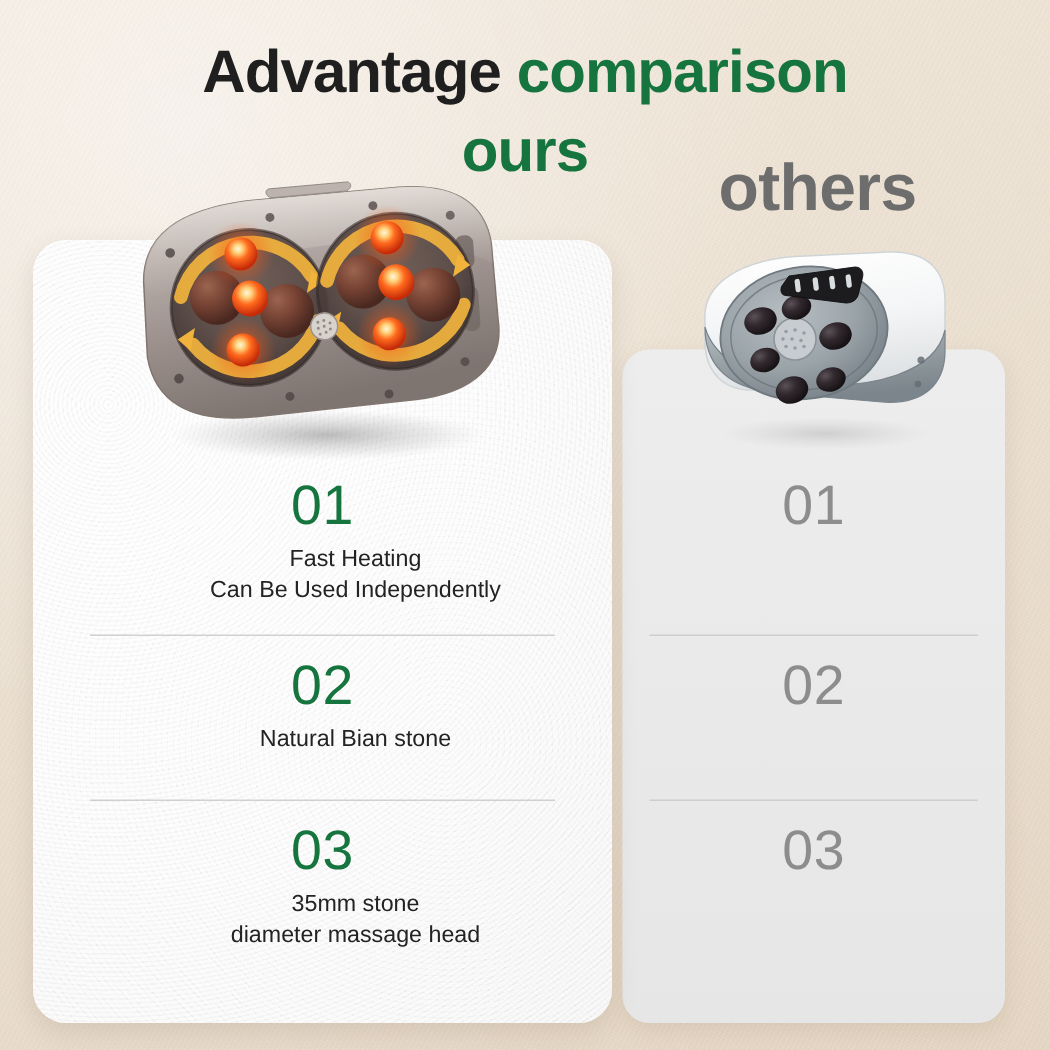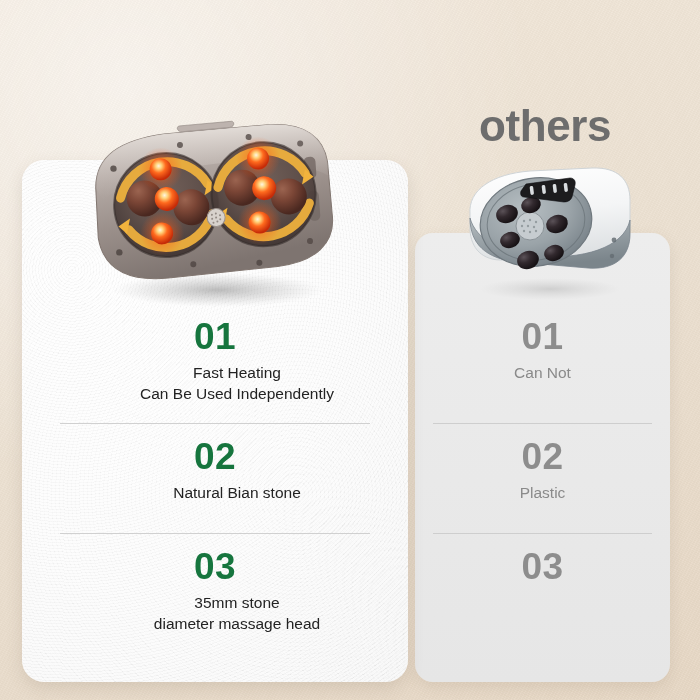--- a/index.html
+++ b/index.html
@@ -113,21 +113,21 @@
   .rows-ours  { top: 318px; left: 22px;  width: 386px; }
   .rows-other { top: 318px; left: 415px; width: 255px; }
 
   .row {
     position: relative;
     text-align: center;
     box-sizing: border-box;
   }
   .row .num {
     font-size: 37px;
-    font-weight: 700;
+    font-weight: 400;
     line-height: 1.05;
     letter-spacing: 0.5px;
   }
   .row .desc {
     font-size: 15.5px;
     line-height: 1.35;
     margin-top: 6px;
   }
   .rows-ours .row .num  { color: #16753e; }
   .rows-ours .row .desc { color: #232323; padding-left: 44px; }
@@ -181,20 +181,24 @@
     width: 190px;
     height: 150px;
     z-index: 7;
   }
 </style>
 </head>
 <body>
 
 <div id="stage">
 
+  <div class="headline">
+    <span class="w-dark">Advantage </span><span class="w-green">comparison</span><br>
+    <span class="w-green">ours</span>
+  </div>
 
   <div class="others-label">others</div>
 
   <div class="panel panel-ours">
     <div class="tex"></div>
   </div>
   <div class="panel panel-others"></div>
 
   <div class="prod-ours">
     <svg viewBox="0 0 300 195" width="300" height="195">
@@ -411,29 +415,25 @@
         <div>35mm stone</div>
         <div>diameter massage head</div>
       </div>
     </div>
   </div>
 
   <div class="rows rows-other">
     <div class="row row-h1">
       <div class="num">01</div>
       <div class="desc">
-        <div>Can Not</div>
       </div>
     </div>
     <div class="divider"></div>
     <div class="row row-h2">
       <div class="num">02</div>
-      <div class="desc">
-        <div>Plastic</div>
-      </div>
     </div>
     <div class="divider"></div>
     <div class="row">
       <div class="num">03</div>
     </div>
   </div>
 
 </div>
 
 </body></html>

